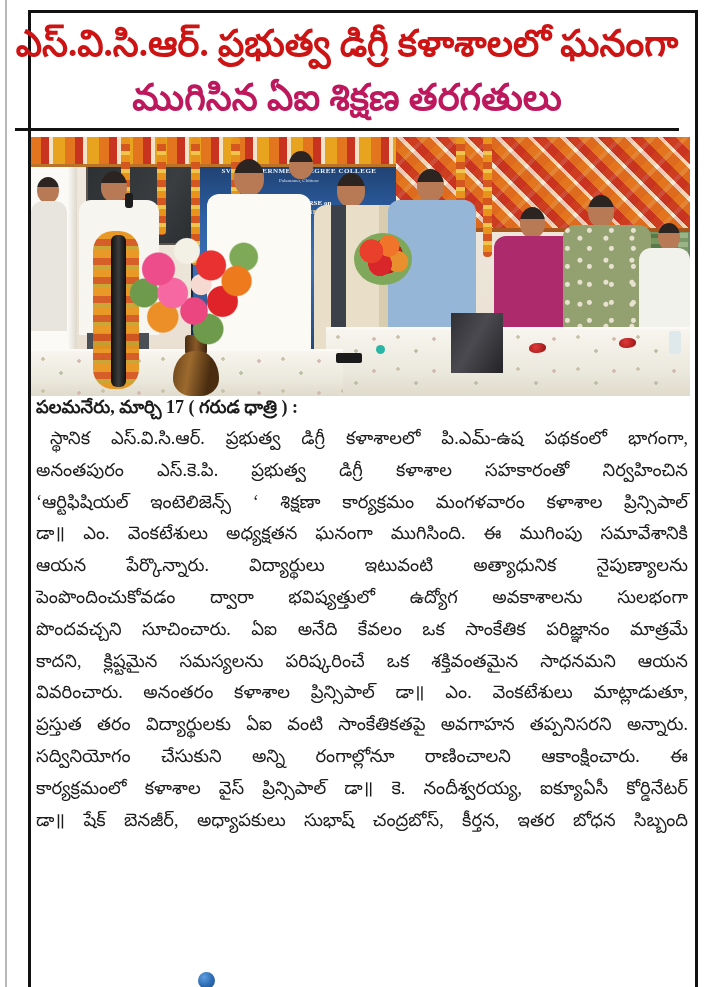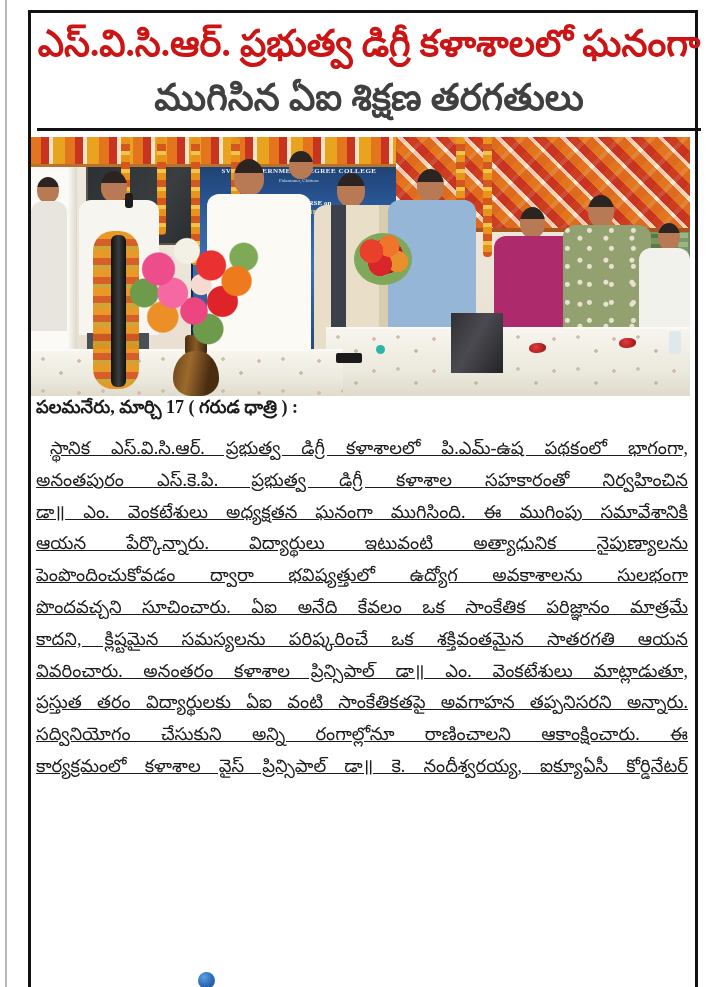--- a/index.html
+++ b/index.html
@@ -7,21 +7,21 @@
         font-family:"Liberation Serif","DejaVu Sans",serif;}
   .abs{position:absolute;box-sizing:border-box;}
 
   
   .scanline{left:5px;top:0;width:2px;height:987px;background:#b8b8b8;}
 
   
   .frame{left:28px;top:10px;width:670px;height:977px;border:3px solid #121212;border-bottom:none;}
 
   
-  .headline-box{left:37px;top:13px;width:664px;height:118px;border-bottom:3px solid #121212;
+  .headline-box{left:15px;top:13px;width:664px;height:118px;border-bottom:3px solid #121212;
       display:flex;flex-direction:column;justify-content:center;align-items:center;gap:6px;}
   .headline-line{font-size:37px;font-weight:700;line-height:48px;white-space:nowrap;letter-spacing:0;}
 
   
   .photo{left:31px;top:137px;width:659px;height:259px;overflow:hidden;
          background:linear-gradient(180deg,#efe9df 0%,#ece4d7 55%,#e7ddcf 100%);}
   .pillar{left:0;top:0;width:46px;height:259px;background:linear-gradient(90deg,#fbfaf7 80%,#ded8cc 100%);}
   .chalkboard{left:55px;top:6px;width:252px;height:102px;
       background:linear-gradient(120deg,#2c2f31 0%,#3a3e40 35%,#23262a 60%,#41464a 100%);
       border:2px solid #5a544a;}
@@ -84,38 +84,38 @@
       background:linear-gradient(100deg,#6b4419 0%,#9c6a2e 35%,#4a2d10 75%);}
   .stand{left:80px;top:98px;width:15px;height:152px;background:linear-gradient(90deg,#101010,#3c3c3c,#101010);border-radius:6px;}
   .stand-garland{left:62px;top:94px;width:46px;height:158px;border-radius:20px;
       background:repeating-linear-gradient(180deg,#e8941c 0 8px,#d4571f 8px 15px,#c9a22e 15px 19px);opacity:.95;}
 
   .rose{border-radius:50% 40% 50% 40%;background:radial-gradient(circle at 40% 40%,#e23a3a,#8f1212);}
 
   
   .article{left:36px;top:388px;width:652px;color:#1c1c1c;font-size:18px;}
   .dateline{font-weight:700;line-height:38px;height:38px;white-space:nowrap;}
-  .bline{line-height:44px;height:31.8px;text-align:justify;text-align-last:justify;overflow:visible;text-decoration:underline;}
+  .bline{line-height:24px;height:31.8px;text-align:justify;text-align-last:justify;overflow:visible;}
   .bline.first{text-indent:14px;}
   .bline.last{text-align-last:left;}
 
   .blue-dot{left:198px;top:972px;width:17px;height:17px;border-radius:50%;
       background:radial-gradient(circle at 35% 30%,#5d9fe0 0%,#2a69b2 55%,#174a85 100%);}
 </style>
 </head>
 <body>
 
 <div id="page">
 
   <div class="abs scanline"></div>
   <div class="abs frame"></div>
 
   <div class="abs headline-box">
     <div class="headline-line" style="color:#cc1414">ఎస్.వి.సి.ఆర్. ప్రభుత్వ డిగ్రీ కళాశాలలో ఘనంగా</div>
-    <div class="headline-line" style="color:#404040">ముగిసిన ఏఐ శిక్షణ తరగతులు</div>
+    <div class="headline-line" style="color:#be185d">ముగిసిన ఏఐ శిక్షణ తరగతులు</div>
   </div>
 
   <div class="abs photo">
     <div class="abs pillar"></div>
     <div class="abs chalkboard"></div>
 
     <div class="abs banner">
       <div class="b1">SVCR GOVERNMENT DEGREE COLLEGE</div>
       <div class="b2">Palamaner, Chittoor</div>
       <div class="b3">CRASH COURSE on</div>
@@ -187,26 +187,28 @@
     <div class="abs stand"></div>
     <div class="abs vase-neck"></div>
     <div class="abs vase-body"></div>
     <div class="abs bouquet-big"></div>
   </div>
 
   <div class="abs article">
     <div class="dateline">పలమనేరు, మార్చి 17 ( గరుడ ధాత్రి )  :</div>
     <div class="bline first">స్థానిక ఎస్.వి.సి.ఆర్. ప్రభుత్వ డిగ్రీ కళాశాలలో పి.ఎమ్-ఉష పథకంలో భాగంగా,</div>
     <div class="bline">అనంతపురం ఎస్.కె.పి. ప్రభుత్వ డిగ్రీ కళాశాల సహకారంతో నిర్వహించిన</div>
+    <div class="bline">‘ఆర్టిఫిషియల్ ఇంటెలిజెన్స్ ‘ శిక్షణా కార్యక్రమం మంగళవారం కళాశాల ప్రిన్సిపాల్</div>
     <div class="bline">డా॥ ఎం. వెంకటేశులు అధ్యక్షతన ఘనంగా ముగిసింది. ఈ ముగింపు సమావేశానికి</div>
     <div class="bline">ఆయన పేర్కొన్నారు. విద్యార్థులు ఇటువంటి అత్యాధునిక నైపుణ్యాలను</div>
     <div class="bline">పెంపొందించుకోవడం ద్వారా భవిష్యత్తులో ఉద్యోగ అవకాశాలను సులభంగా</div>
     <div class="bline">పొందవచ్చని సూచించారు. ఏఐ అనేది కేవలం ఒక సాంకేతిక పరిజ్ఞానం మాత్రమే</div>
-    <div class="bline">కాదని, క్లిష్టమైన సమస్యలను పరిష్కరించే ఒక శక్తివంతమైన సాతరగతి ఆయన</div>
+    <div class="bline">కాదని, క్లిష్టమైన సమస్యలను పరిష్కరించే ఒక శక్తివంతమైన సాధనమని ఆయన</div>
     <div class="bline">వివరించారు. అనంతరం కళాశాల ప్రిన్సిపాల్ డా॥ ఎం. వెంకటేశులు మాట్లాడుతూ,</div>
     <div class="bline">ప్రస్తుత తరం విద్యార్థులకు ఏఐ వంటి సాంకేతికతపై అవగాహన తప్పనిసరని అన్నారు.</div>
     <div class="bline">సద్వినియోగం చేసుకుని అన్ని రంగాల్లోనూ రాణించాలని ఆకాంక్షించారు. ఈ</div>
     <div class="bline">కార్యక్రమంలో కళాశాల వైస్ ప్రిన్సిపాల్ డా॥ కె. నందీశ్వరయ్య, ఐక్యూఏసీ  కోర్డినేటర్</div>
+    <div class="bline">డా॥ షేక్ బెనజీర్, అధ్యాపకులు సుభాష్ చంద్రబోస్, కీర్తన, ఇతర బోధన సిబ్బంది</div>
   </div>
 
   <div class="abs blue-dot"></div>
 
 </div>
 
 </body></html>

